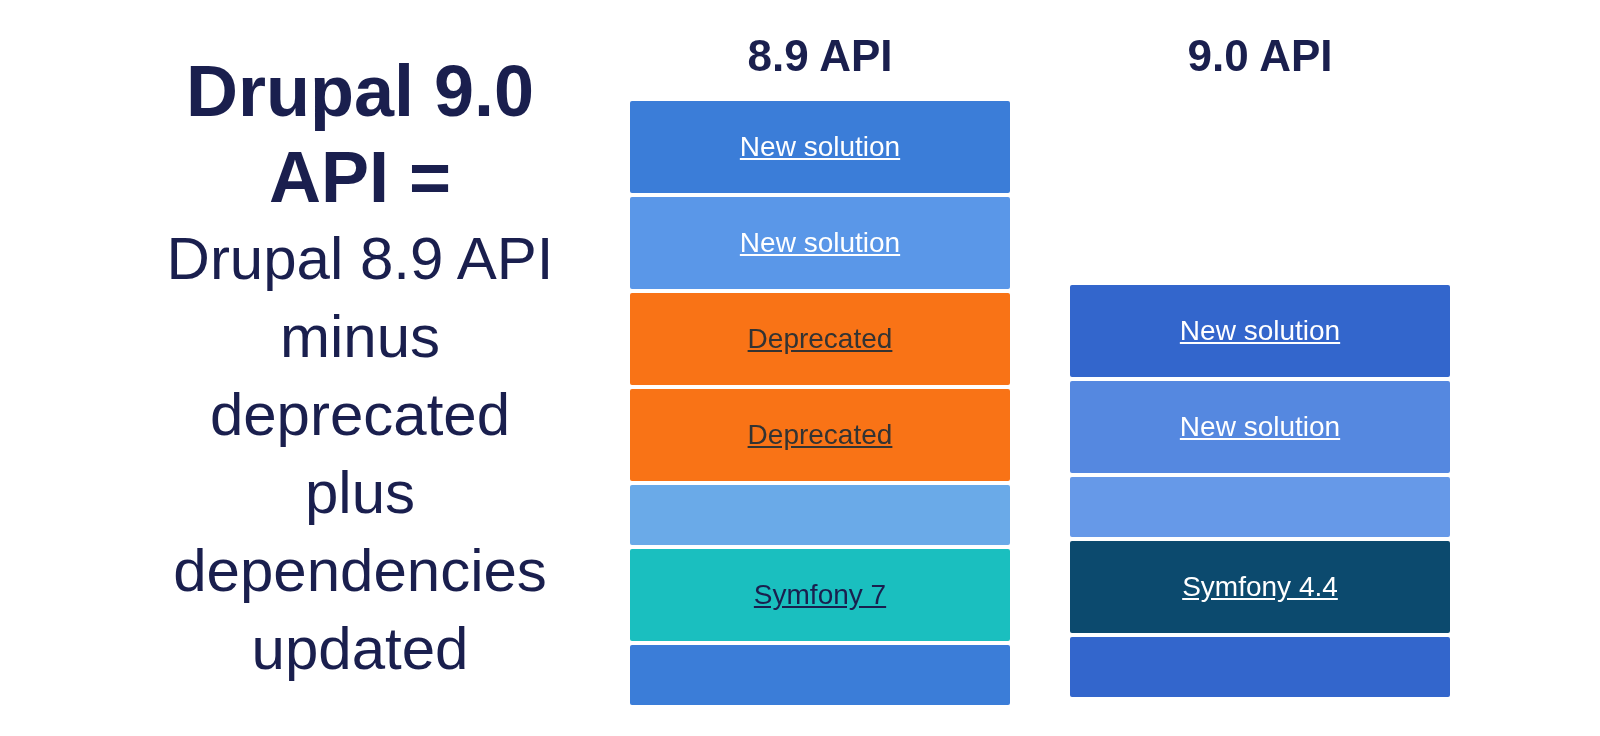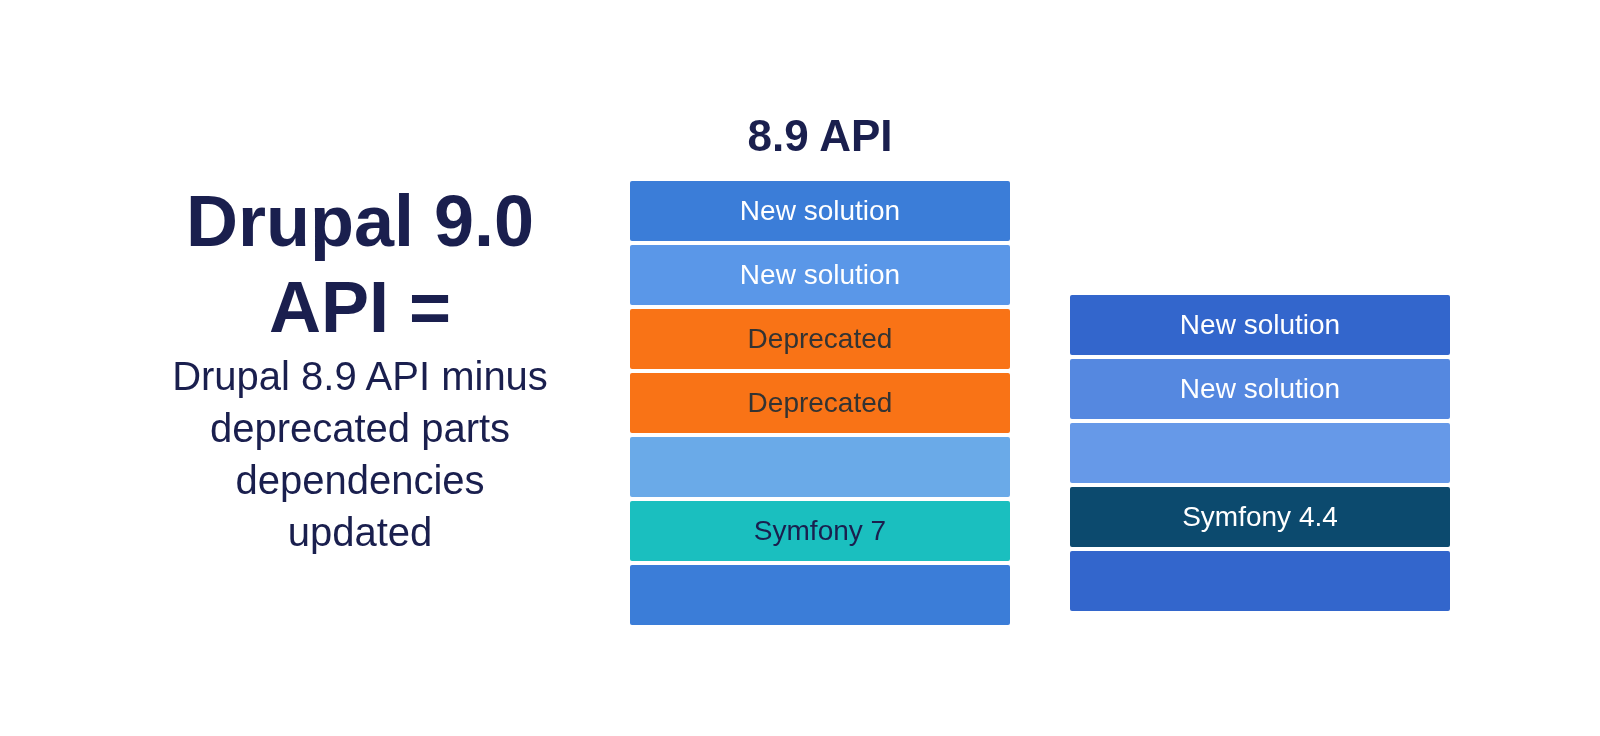--- a/index.html
+++ b/index.html
@@ -36,21 +36,21 @@
       color: #1a1f4e;
     }
 
     .left-text .bold-line {
       font-size: 72px;
       font-weight: 900;
       line-height: 1.2;
     }
 
     .left-text .normal-line {
-      font-size: 40px;
+      font-size: 60px;
       font-weight: 400;
       line-height: 1.3;
     }
 
     .diagram-container {
       display: flex;
       align-items: flex-start;
       gap: 60px;
     }
 
@@ -80,21 +80,22 @@
       display: flex;
       align-items: center;
       justify-content: center;
       text-align: center;
       font-size: 28px;
       font-weight: 500;
       border-radius: 2px;
     }
 
     .block-tall {
-      height: 60px;
+      height: 92px;
+      text-decoration: underline;
     }
 
     .block-short {
       height: 60px;
     }
 
     
     .block-blue-dark {
       background-color: #3b7dd8;
       color: #ffffff;
@@ -152,41 +153,42 @@
     }
   </style>
 </head>
 <body>
 
 <div class="main-container">
 
   <div class="left-text">
     <div class="bold-line">Drupal 9.0 API =</div>
     <div class="normal-line">Drupal 8.9 API minus</div>
-    <div class="normal-line">deprecated parts</div>
+    <div class="normal-line">deprecated plus</div>
     <div class="normal-line">dependencies</div>
     <div class="normal-line">updated</div>
   </div>
 
   <div class="diagram-container">
 
     <div class="column-wrapper">
       <div class="column-title">8.9 API</div>
       <div class="blocks-column">
         <div class="block block-tall block-blue-dark">New solution</div>
         <div class="block block-tall block-blue-medium">New solution</div>
         <div class="block block-tall block-gray">Deprecated</div>
         <div class="block block-tall block-gray">Deprecated</div>
         <div class="block block-short block-blue-light"></div>
         <div class="block block-tall block-teal">Symfony 7</div>
         <div class="block block-short block-blue-bottom"></div>
       </div>
     </div>
 
     <div class="column-wrapper">
+      <div class="column-title">9.0 API</div>
       <div class="blocks-column">
 
         <div style="height: 180px;"></div>
         <div class="block block-tall block-90-blue-dark">New solution</div>
         <div class="block block-tall block-90-blue-medium">New solution</div>
         <div class="block block-short block-90-blue-light"></div>
         <div class="block block-tall block-90-indigo">Symfony 4.4</div>
         <div class="block block-short block-90-blue-bottom"></div>
       </div>
     </div>

